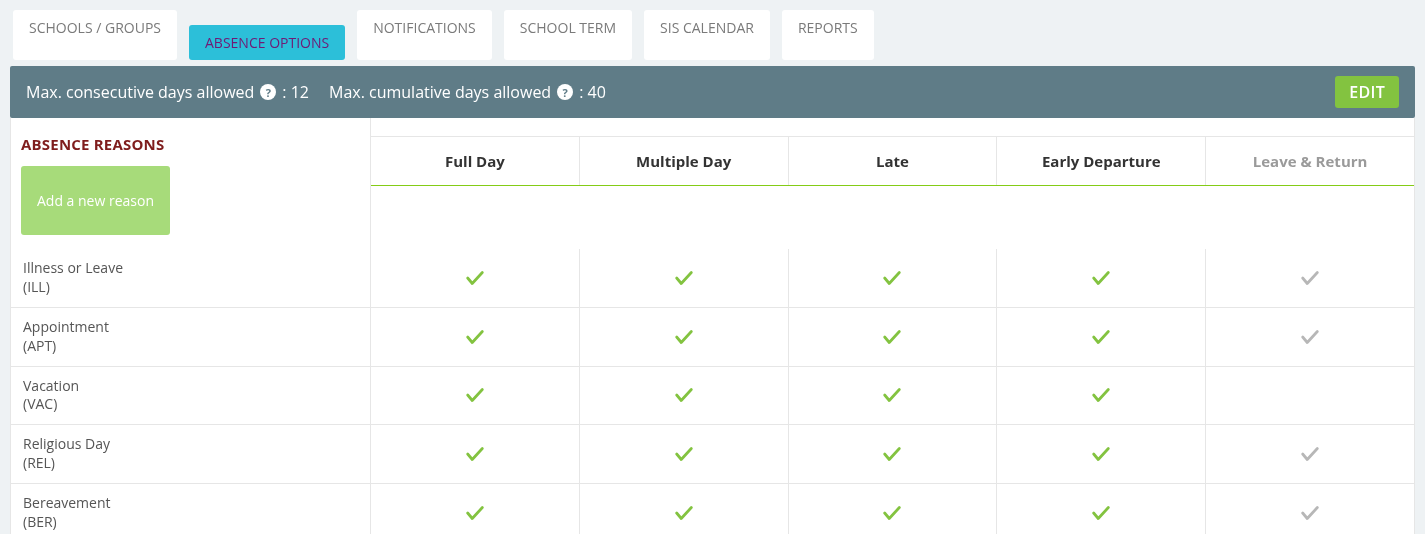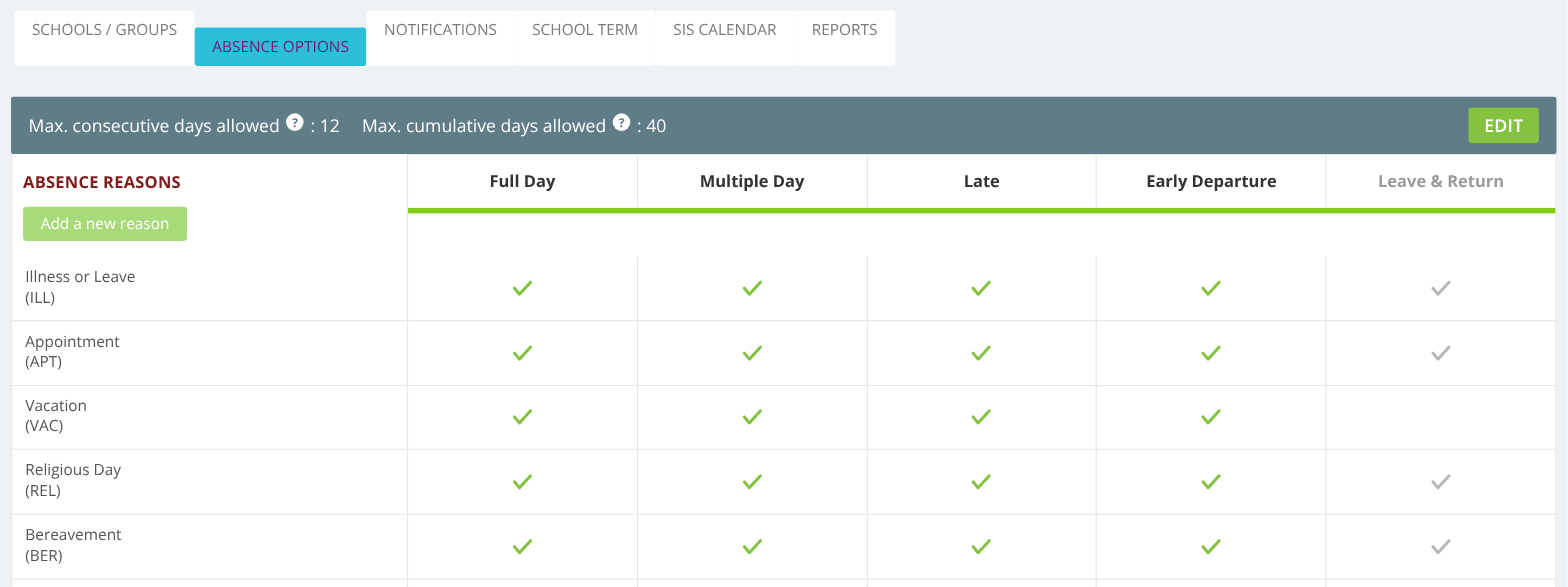--- a/index.html
+++ b/index.html
@@ -9,22 +9,22 @@
     background: #eef2f4;
     color: #333;
     width: 1425px;
   }
   .page {
     padding: 10px;
   }
   
   .tabs {
     display: flex;
-    gap: 0;
-    padding: 0 3px 28px 3px;
+    gap: 12px;
+    padding: 0 3px 6px 3px;
   }
   .tab {
     background: #fff;
     color: #7a7a7a;
     padding: 8px 16px;
     font-size: 14px;
     border-radius: 3px;
     cursor: pointer;
     user-select: none;
   }
@@ -38,20 +38,21 @@
     background: #5f7c87;
     color: #fff;
     display: flex;
     align-items: center;
     padding: 10px 16px;
     font-size: 16px;
     border-radius: 2px;
   }
   .infobar .segment {
     display: flex;
+    align-items: center;
     margin-right: 20px;
   }
   .infobar .help {
     display: inline-flex;
     align-items: center;
     justify-content: center;
     width: 16px;
     height: 16px;
     border-radius: 50%;
     background: #fff;
@@ -94,28 +95,29 @@
     color: #7f1d1d;
     padding: 16px 10px 12px 10px;
     letter-spacing: .2px;
   }
   .add-btn {
     display: inline-block;
     margin: 0 0 14px 10px;
     background: #a7db7a;
     color: #fff;
     font-size: 14px;
-    padding: 6px 16px;
+    padding: 25px 16px;
     border-radius: 3px;
     cursor: pointer;
   }
   .types-header {
     display: flex;
-    border-bottom: 5px solid #84cc16;
+    border-bottom: 1px solid #84cc16;
     border-top: 1px solid #e6e6e6;
+    margin-top: 18px;
   }
   .type-cell {
     flex: 1;
     text-align: center;
     padding: 14px 6px;
     font-size: 15px;
     font-weight: 700;
     color: #333;
     border-left: 1px solid #e6e6e6;
   }

